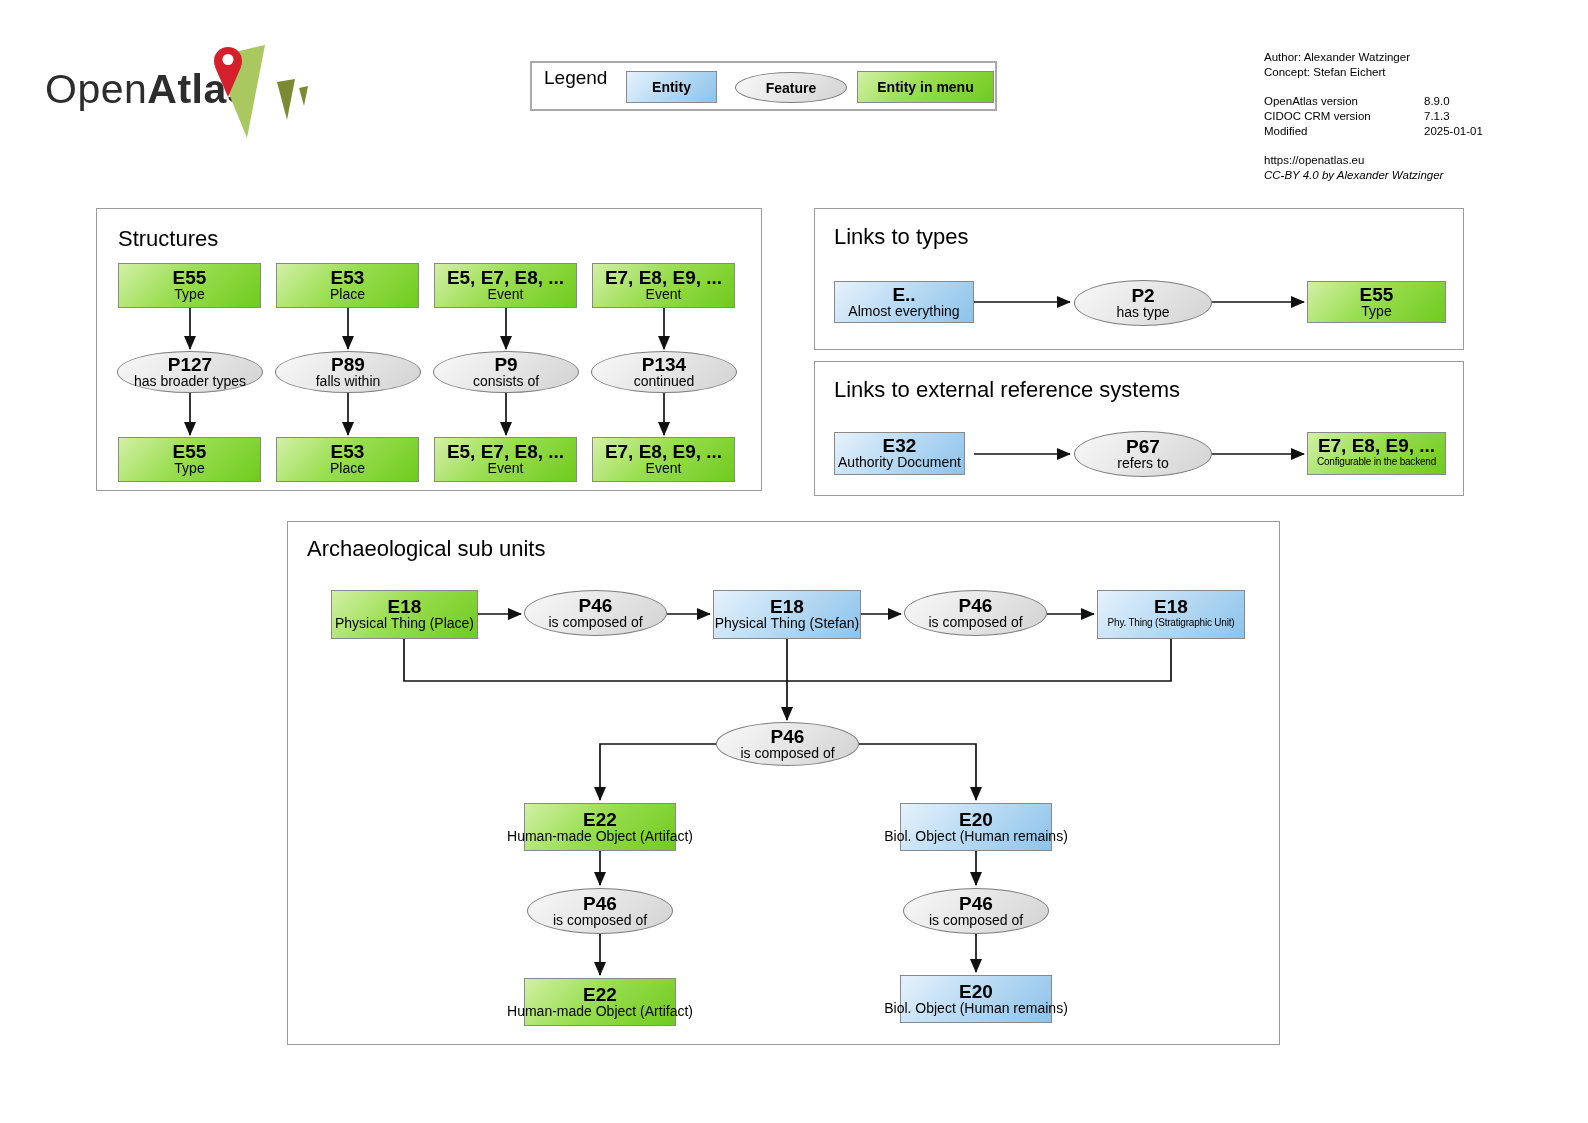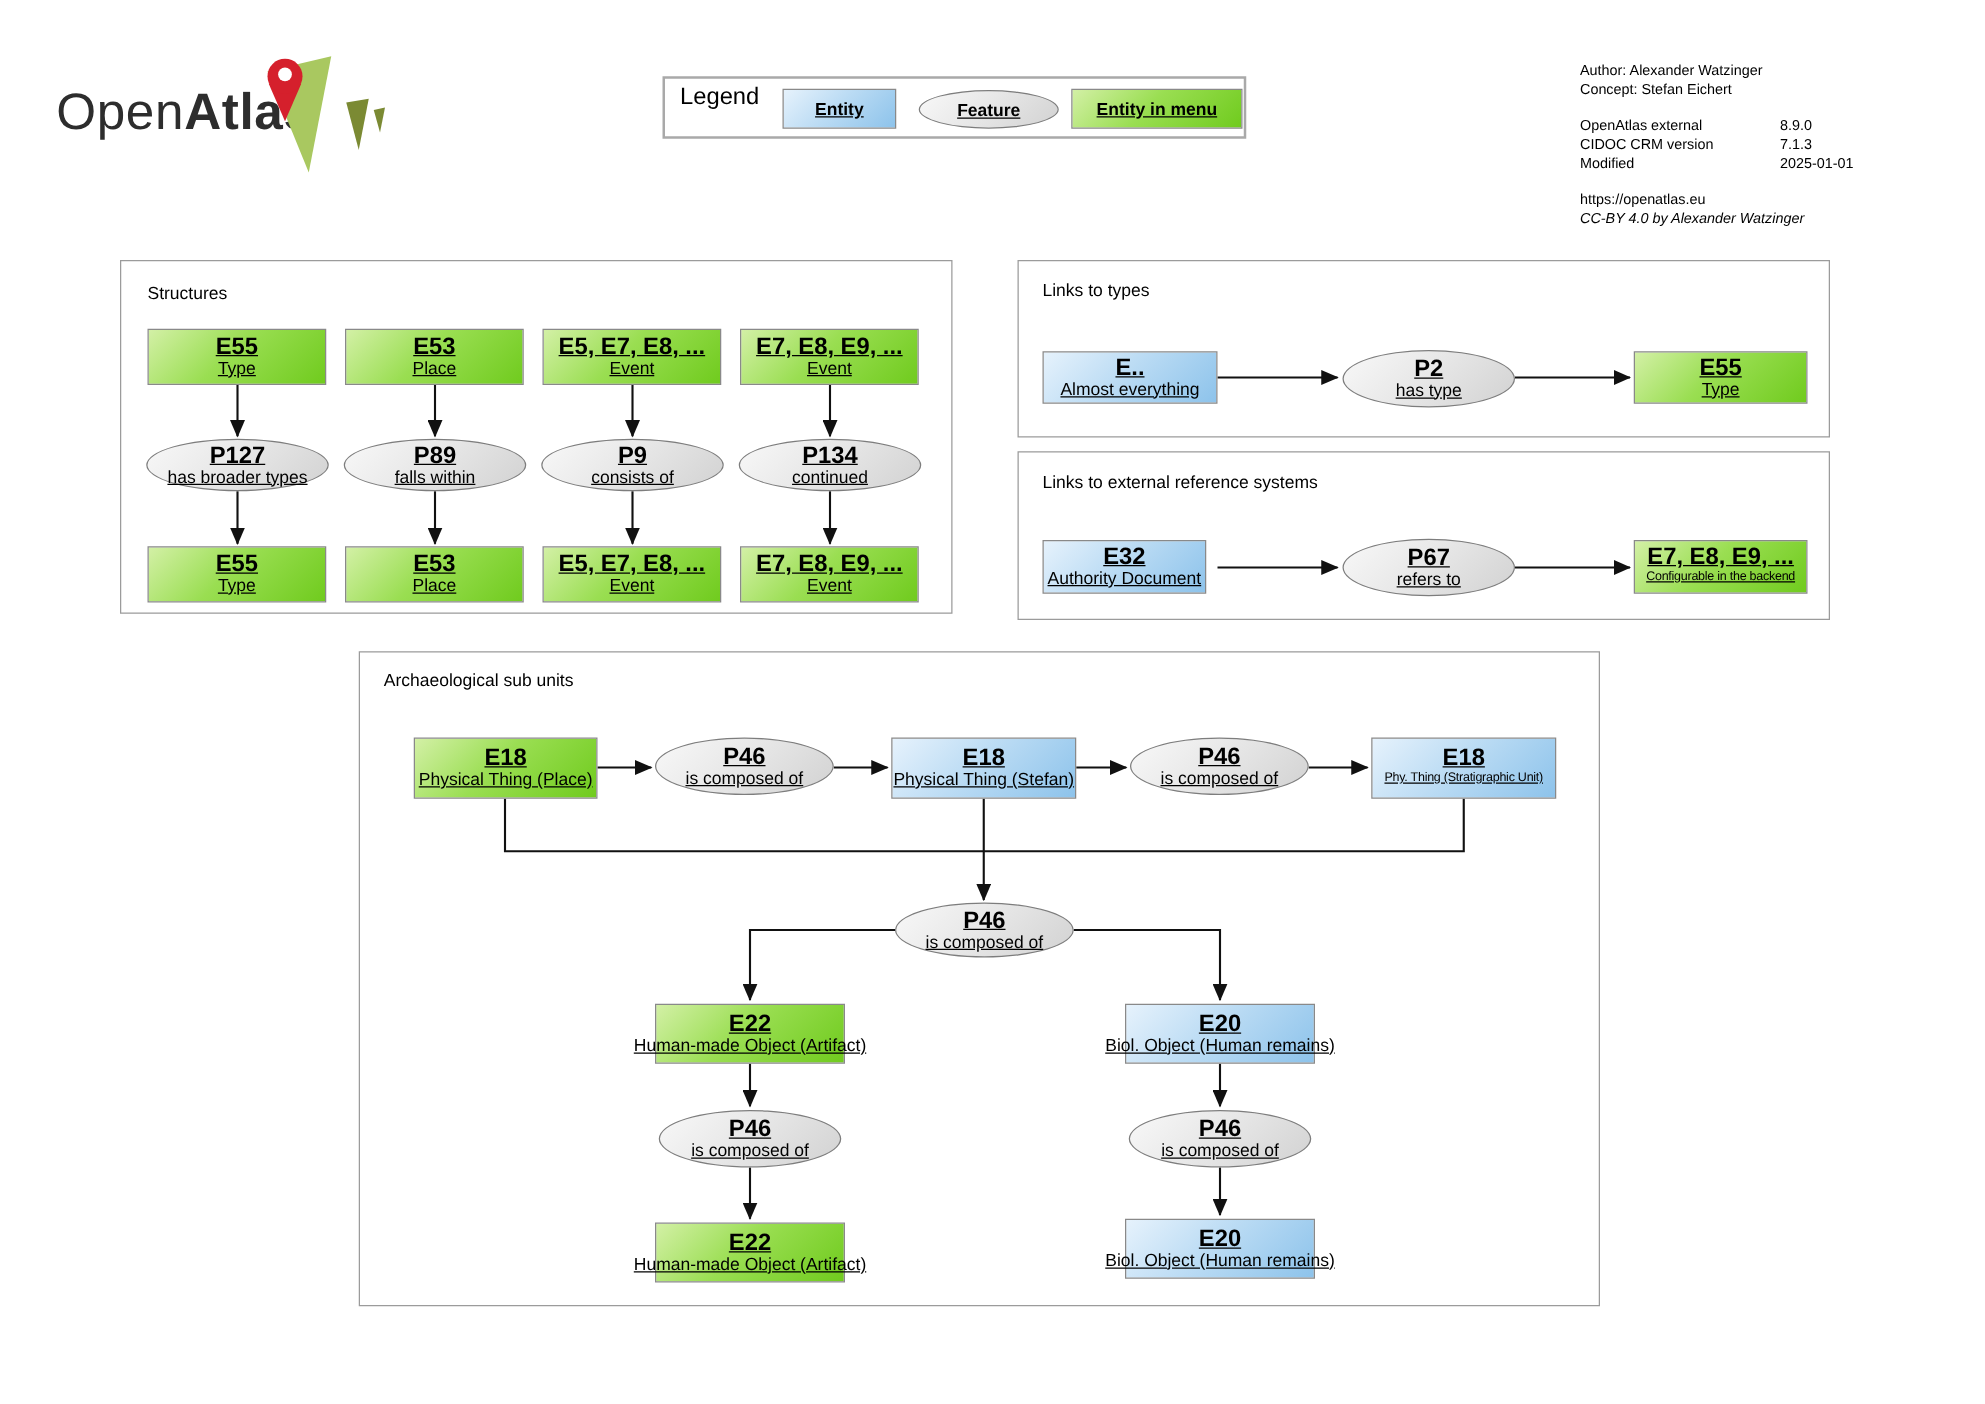--- a/index.html
+++ b/index.html
@@ -16,25 +16,25 @@
   .legend-title{position:absolute;left:544px;top:67px;font-size:19px;}
 
   
   .meta{position:absolute;left:1264px;top:50px;width:330px;font-size:11.5px;line-height:15px;}
   .meta .gap{height:14px;}
   .meta-row .lbl{display:inline-block;width:160px;}
   .meta .lic{font-style:italic;}
 
   
   .section{position:absolute;border:1px solid #9b9b9b;box-sizing:border-box;background:#fff;}
-  .sec-title{position:absolute;font-size:14px;}
+  .sec-title{position:absolute;font-size:22px;}
 
   
   .node{position:absolute;box-sizing:border-box;display:flex;flex-direction:column;
-        align-items:center;justify-content:center;text-align:center;z-index:3;text-decoration:underline;}
+        align-items:center;justify-content:center;text-align:center;z-index:3;}
   .box{border:1px solid #898989;}
   .green{background:linear-gradient(135deg,#d3f0a6 0%,#9ade52 45%,#70cb1e 100%);}
   .blue{background:linear-gradient(135deg,#e6f2fc 0%,#bcdcf4 45%,#8dc3eb 100%);}
   .ell{border:1px solid #7d7d7d;border-radius:50%;
        background:linear-gradient(135deg,#f8f8f8 0%,#e8e8e8 45%,#d2d2d2 100%);}
   .node .code{font-weight:700;font-size:19px;line-height:16px;}
   .node .sub{font-size:14px;line-height:14px;margin-top:1px;white-space:nowrap;}
   .tight .sub{font-size:10px;letter-spacing:-0.2px;}
   .legend-item{z-index:3;font-weight:700;font-size:14px;}
 
@@ -58,21 +58,21 @@
   <div class="legend-box"></div>
   <div class="legend-title">Legend</div>
   <div class="node box blue legend-item" style="left:626px;top:71px;width:91px;height:32px">Entity</div>
   <div class="node ell legend-item" style="left:735px;top:72px;width:112px;height:31px">Feature</div>
   <div class="node box green legend-item" style="left:857px;top:71px;width:137px;height:32px">Entity in menu</div>
 
   <div class="meta">
     <div>Author: Alexander Watzinger</div>
     <div>Concept: Stefan Eichert</div>
     <div class="gap"></div>
-    <div class="meta-row"><span class="lbl">OpenAtlas external</span><span>8.9.0</span></div>
+    <div class="meta-row"><span class="lbl">OpenAtlas version</span><span>8.9.0</span></div>
     <div class="meta-row"><span class="lbl">CIDOC CRM version</span><span>7.1.3</span></div>
     <div class="meta-row"><span class="lbl">Modified</span><span>2025-01-01</span></div>
     <div class="gap"></div>
     <div>https://openatlas.eu</div>
     <div class="lic">CC-BY 4.0 by Alexander Watzinger</div>
   </div>
 
   <div class="section" style="left:96px;top:208px;width:666px;height:283px"></div>
   <div class="sec-title" style="left:118px;top:226px">Structures</div>
 

